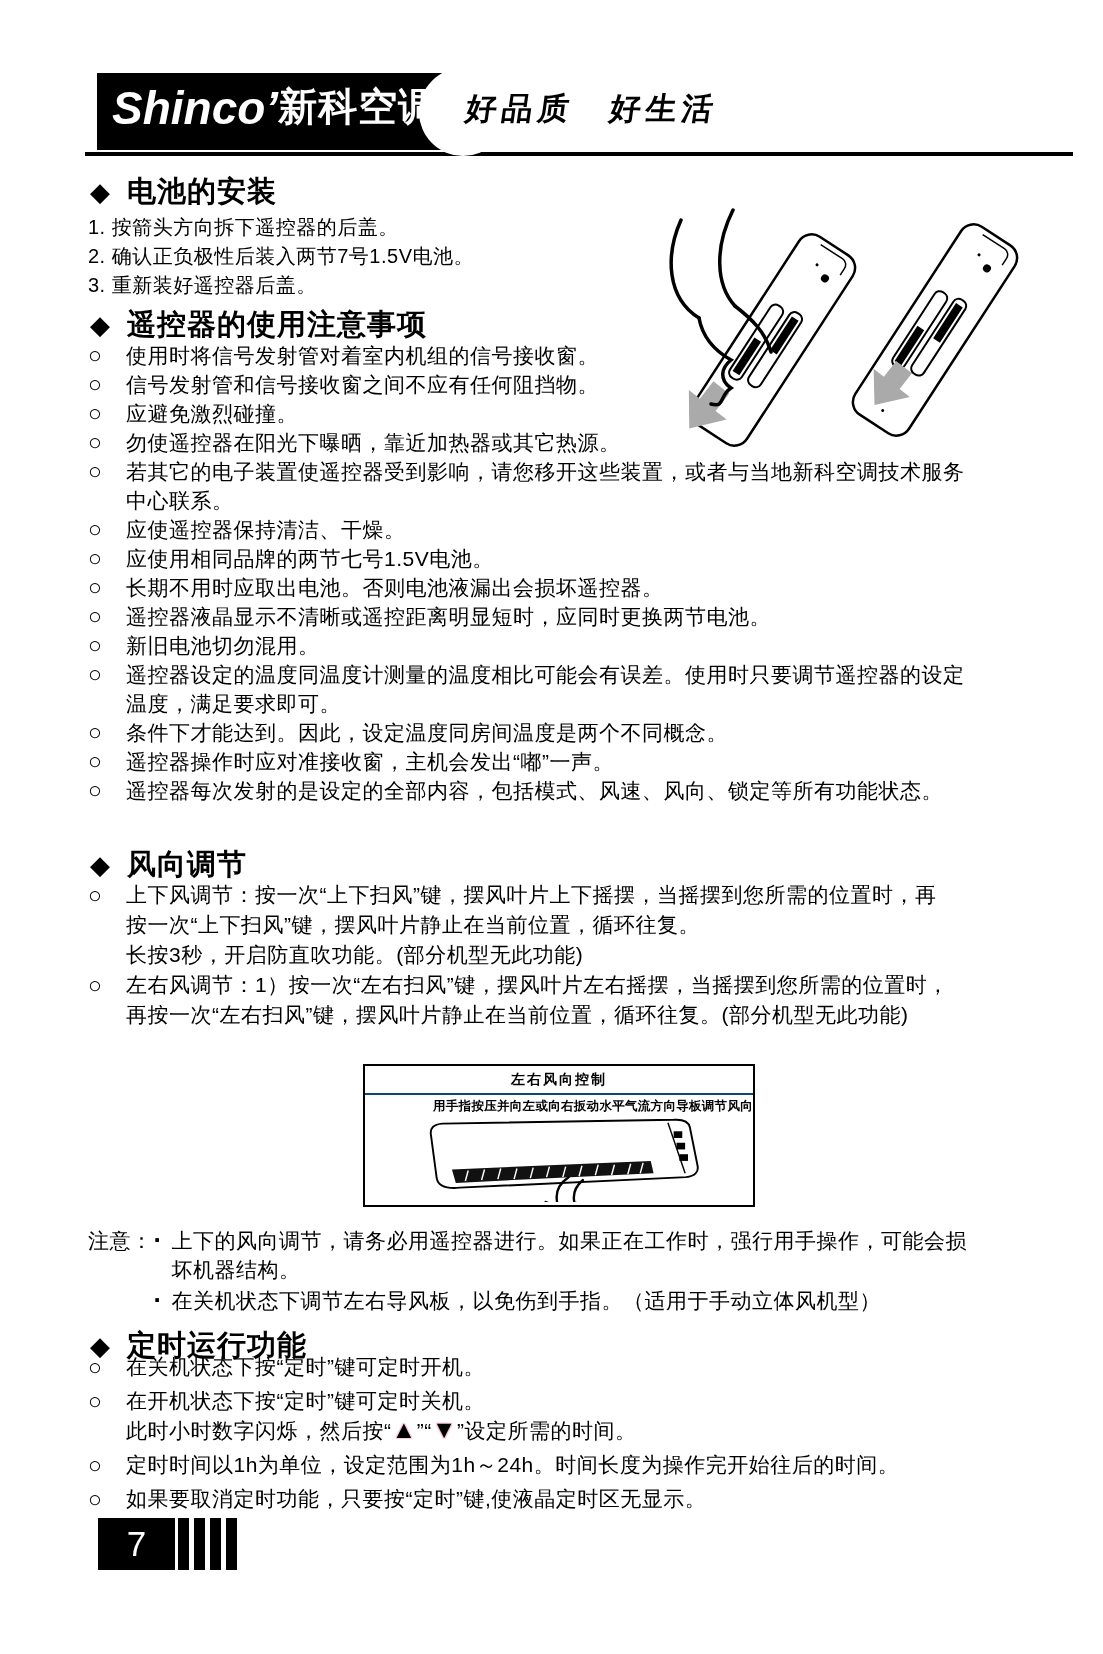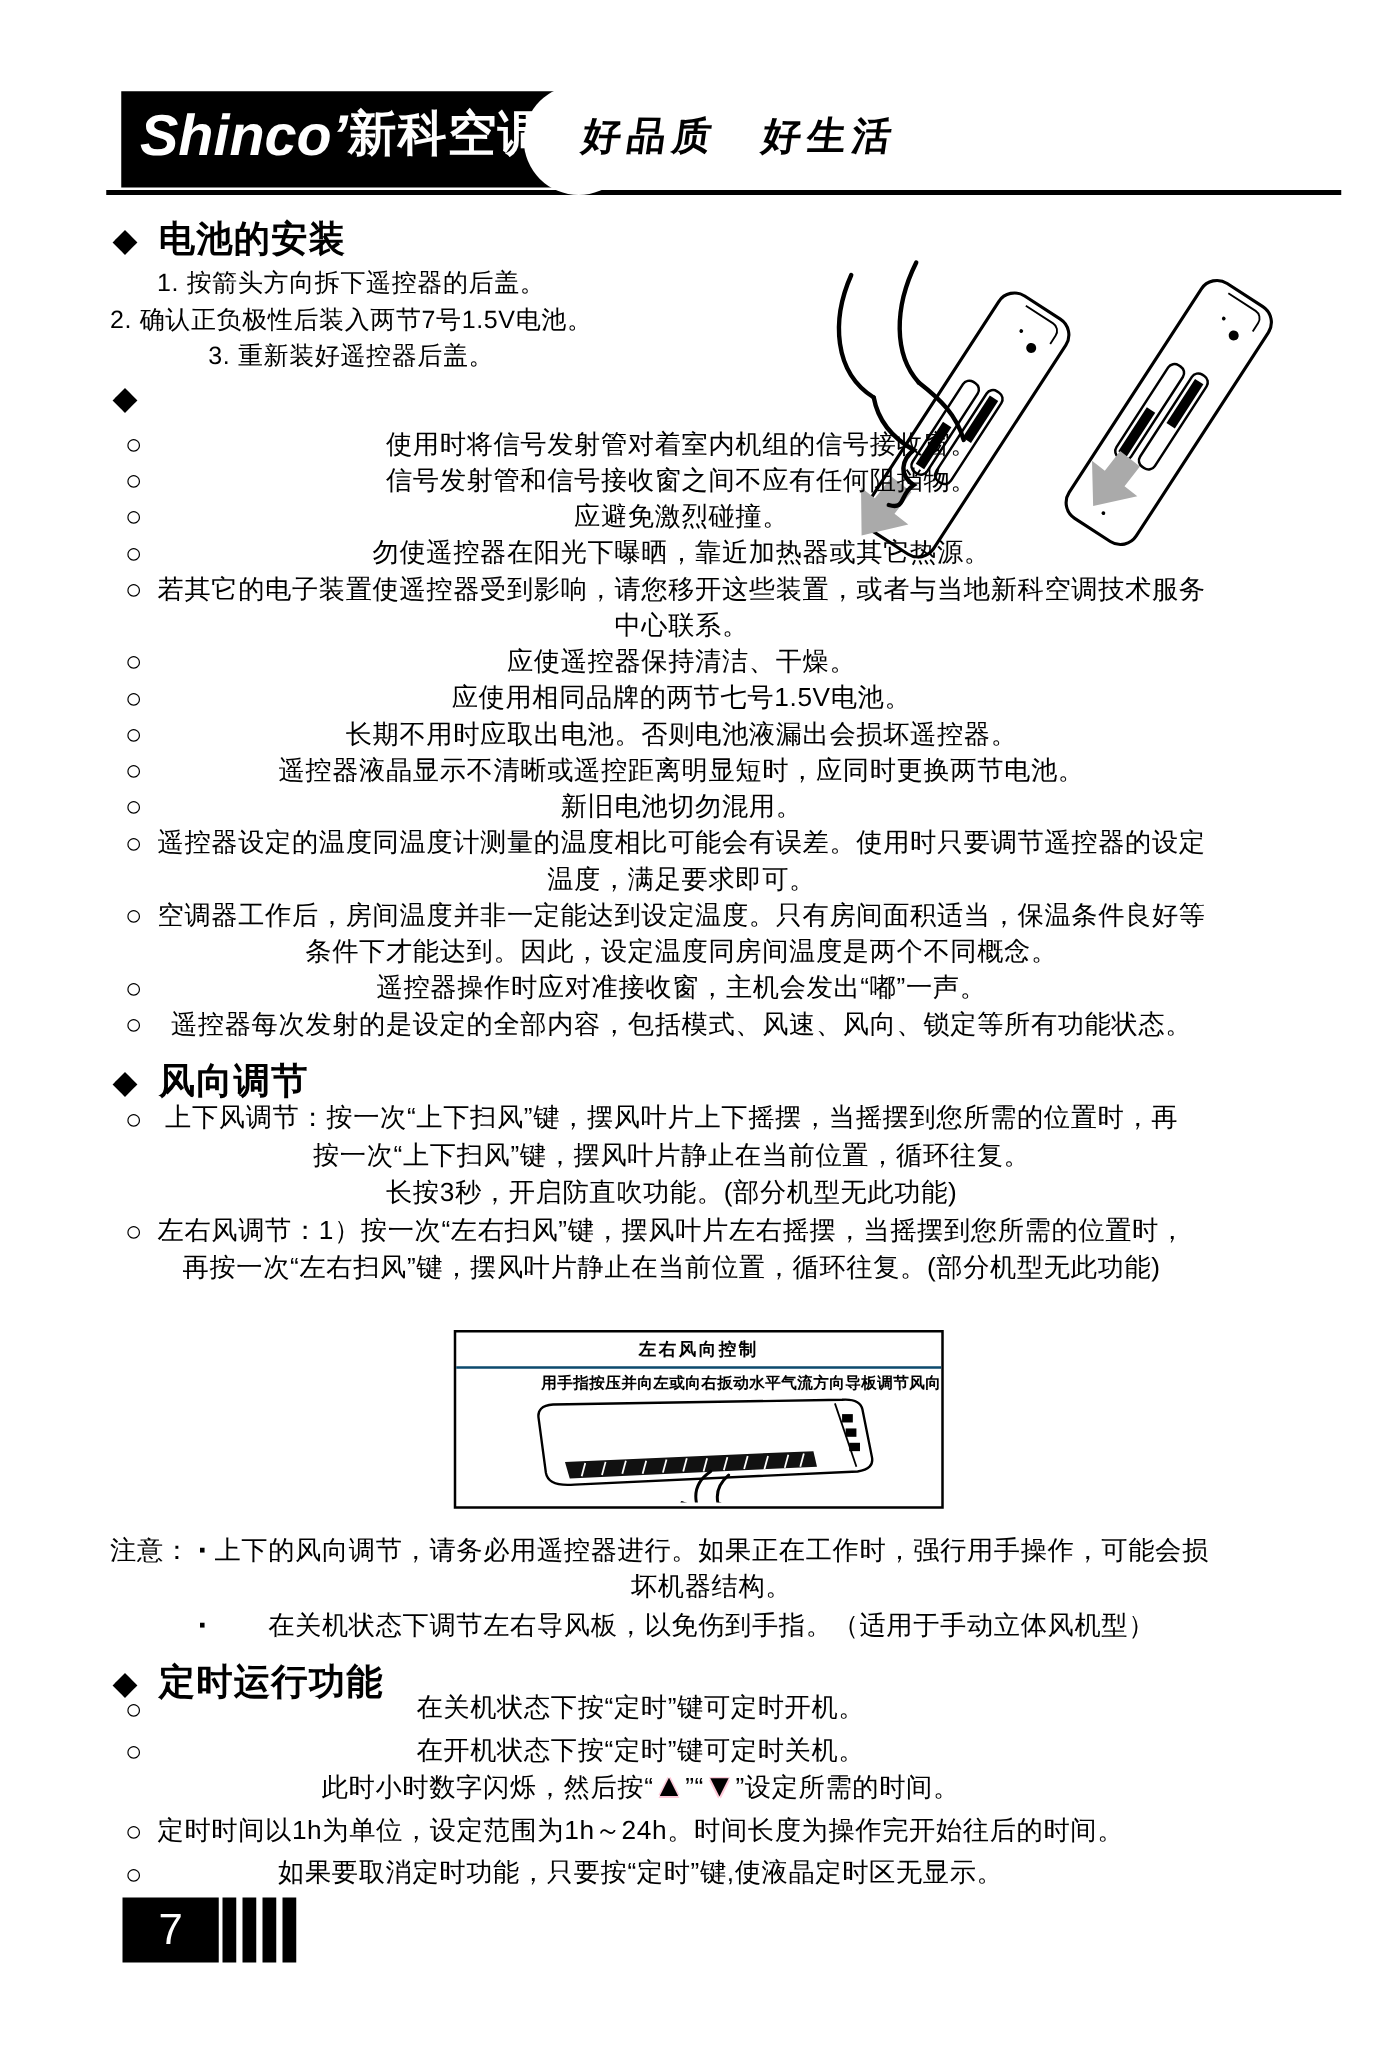--- a/index.html
+++ b/index.html
@@ -18,21 +18,21 @@
             letter-spacing:5px; transform:skewX(-8deg); white-space:nowrap; }
   .header-rule { position:absolute; left:85px; top:152px; width:988px; height:4px; background:#000; }
 
   
   .sec-h { position:absolute; left:90px; display:flex; align-items:center; gap:17px; z-index:4; }
   .diamond { font-size:26px; line-height:1; }
   .sec-title { font-size:29px; font-weight:600; letter-spacing:1px; white-space:nowrap; }
 
   
   .list { position:absolute; left:88px; }
-  .li { display:flex; align-items:flex-start;text-align:center; }
+  .li { display:flex; align-items:flex-start; }
   .marker { flex:none; line-height:inherit; }
   .marker.circle { width:38px; font-size:23px; }
   .marker.dot { width:18px; font-size:26px; font-weight:bold; }
   .lines { flex:1; }
   .line { white-space:nowrap; letter-spacing:0.5px; }
 
   .steps { position:absolute; left:88px; top:213px; font-size:20px; line-height:29px; }
   #precautions-list { top:341px; font-size:21px; line-height:29px; }
   #airflow-list { top:880px; font-size:21px; line-height:30px; }
   #timer-list { top:1352px; font-size:21px; line-height:30px; }
@@ -131,20 +131,21 @@
       <circle cx="310" cy="232" r="1.5" fill="#000" stroke="none"></circle>
       <circle cx="320" cy="236" r="1.5" fill="#000" stroke="none"></circle>
     </g>
     <g transform="rotate(38 276 210)">
       <path d="M276 176 v20 h13 l-23 28 l-23 -28 h13 v-20 z" fill="#aaaaaa"></path>
     </g>
   </svg>
 
   <div class="sec-h" style="top:305px">
     <span class="diamond">◆</span>
+    <span class="sec-title">遥控器的使用注意事项</span>
   </div>
   <div class="list" id="precautions-list">
       <div class="li">
         <span class="marker circle">○</span>
         <div class="lines">
           <div class="line">使用时将信号发射管对着室内机组的信号接收窗。</div>
         </div>
       </div>
       <div class="li">
         <span class="marker circle">○</span>
@@ -204,21 +205,20 @@
       <div class="li">
         <span class="marker circle">○</span>
         <div class="lines">
           <div class="line">遥控器设定的温度同温度计测量的温度相比可能会有误差。使用时只要调节遥控器的设定</div>
           <div class="line">温度，满足要求即可。</div>
         </div>
       </div>
       <div class="li">
         <span class="marker circle">○</span>
         <div class="lines">
-          <div class="line">空调器工作后，房间温度并非一定能达到设定温度。只有房间面积适当，保温条件良好等</div>
           <div class="line">条件下才能达到。因此，设定温度同房间温度是两个不同概念。</div>
         </div>
       </div>
       <div class="li">
         <span class="marker circle">○</span>
         <div class="lines">
           <div class="line">遥控器操作时应对准接收窗，主机会发出“嘟”一声。</div>
         </div>
       </div>
       <div class="li">

